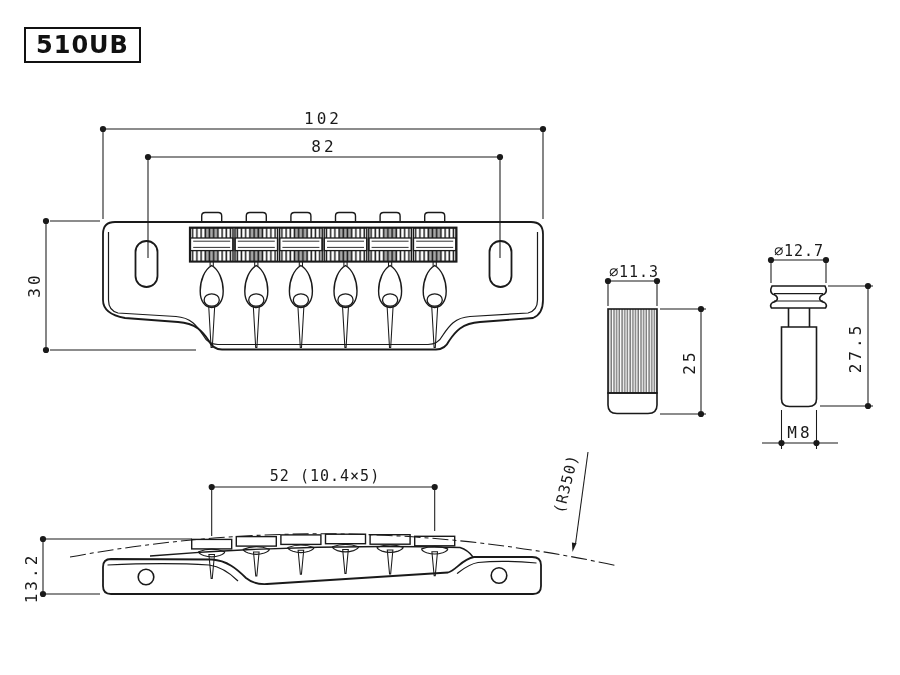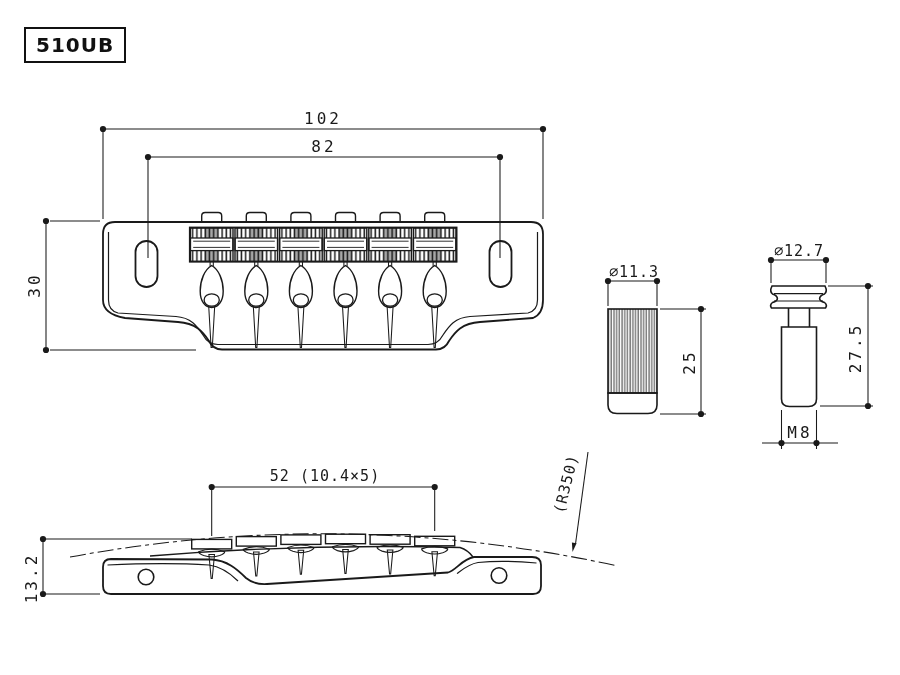--- a/index.html
+++ b/index.html
@@ -1,20 +1,20 @@
 <!DOCTYPE html>
 <html><head>
 <meta charset="utf-8">
 <style>
   html,body{margin:0;padding:0;background:#ffffff;}
   .canvas{position:relative;width:900px;height:675px;background:#ffffff;overflow:hidden;
           font-family:"DejaVu Sans Mono","DejaVu Sans",monospace;}
   .part-label{position:absolute;left:24px;top:27px;border:2.5px solid #111;background:#fff;
               padding:0 10px;font-family:"DejaVu Sans",sans-serif;font-weight:bold;
-              font-size:20px;line-height:32px;letter-spacing:1px;color:#111;}
+              font-size:24px;line-height:32px;letter-spacing:1px;color:#111;}
   svg{position:absolute;left:0;top:0;}
   svg .ln{stroke:#1a1a1a;fill:none;}
   svg .w18{stroke-width:1.8}
   svg .w16{stroke-width:1.6}
   svg .w14{stroke-width:1.4}
   svg .w12{stroke-width:1.2}
   svg .w10{stroke-width:1.05}
   svg text.dim{font-family:"DejaVu Sans Mono","DejaVu Sans",monospace;font-size:16px;
                letter-spacing:3px;fill:#1a1a1a;text-anchor:middle;}
   svg text.dim-tight{letter-spacing:1px;font-size:15px;}

